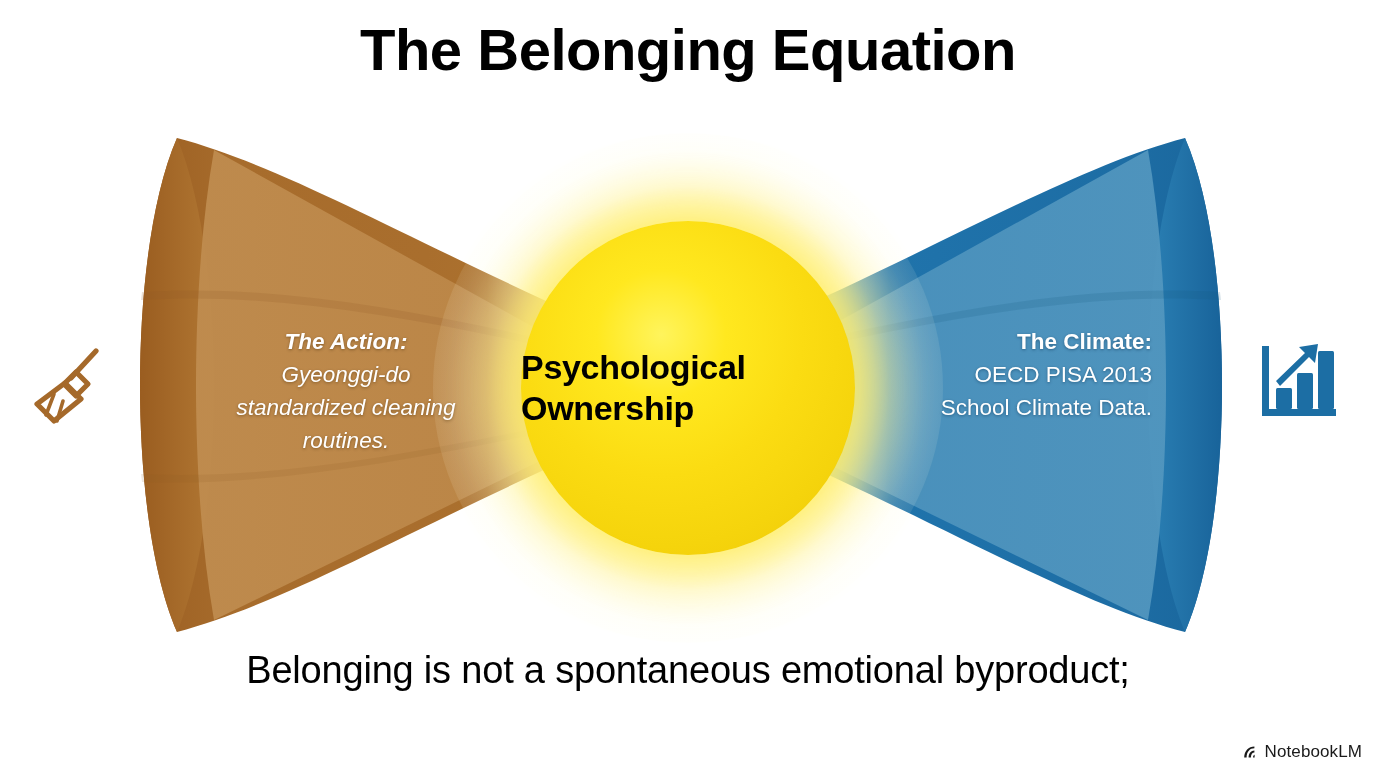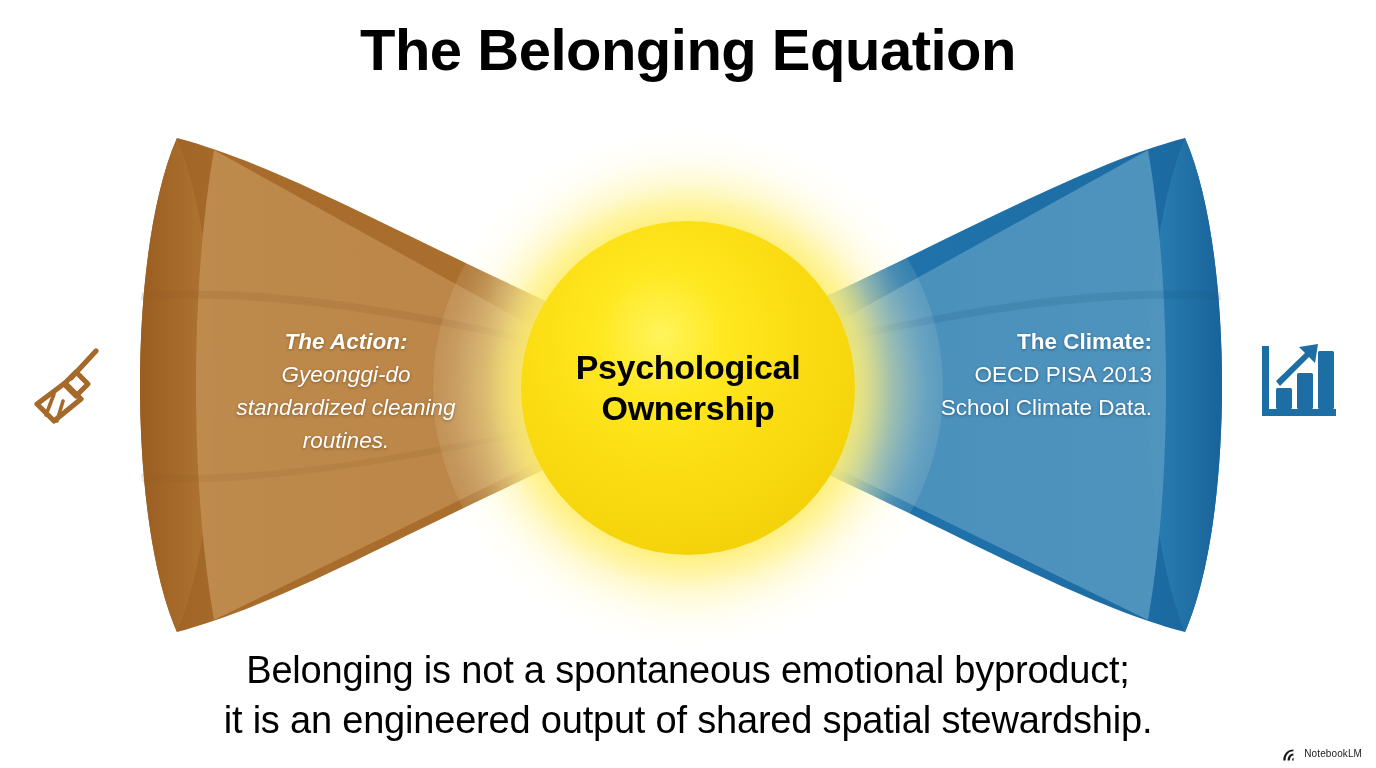--- a/index.html
+++ b/index.html
@@ -63,21 +63,21 @@
         #f0cc09 90%,
         #ecc708 100%);
     box-shadow:0 0 52px 26px rgba(255,233,70,0.55);
   }
   .sphere-label {
     position:absolute;
     left:521px; top:221px;
     width:334px; height:334px;
     display:flex;
     flex-direction:column;
-    align-items:center;
+    align-items:flex-start;
     justify-content:center;
     text-align:center;
     font-size:34px;
     font-weight:bold;
     color:#000000;
     line-height:1.2;
     letter-spacing:-0.3px;
   }
 
   
@@ -107,23 +107,24 @@
     line-height:50px;
     letter-spacing:-0.2px;
   }
   .caption span { display:block; }
 
   
   .watermark {
     position:absolute;
     right:14px; bottom:6px;
     display:flex;
+    align-items:center;
     gap:5px;
     color:#1a1a1a;
-    font-size:10px;
+    font-size:17px;
     letter-spacing:0.1px;
   }
   .watermark svg { display:block; }
 </style>
 </head>
 <body>
 
 <div class="stage">
 
   <div class="title">The Belonging Equation</div>
@@ -269,21 +270,20 @@
       <rect x="24" y="50" width="16" height="21" rx="1.5"></rect>
       <rect x="45" y="35" width="16" height="36" rx="1.5"></rect>
       <rect x="66" y="13" width="16" height="58" rx="1.5"></rect>
 
       <path d="M 24,43 L 53,15 L 47,9 L 66,6 L 63,25 L 57,19 L 28,48 Z"></path>
     </g>
   </svg>
 
   <div class="caption">
     <span>Belonging is not a spontaneous emotional byproduct;</span>
-    <span>it is an engineered output of shared spatial stewardship.</span>
   </div>
 
   <div class="watermark">
     <svg width="17" height="14" viewBox="0 0 17 14">
       <path d="M1.2 12.6 C1.2 5.9 5.6 1.4 11.4 1.4 C11.4 1.4 11.4 3.3 11.4 3.3 C7.0 3.3 3.6 6.6 3.6 12.6 Z" fill="#1a1a1a"></path>
       <path d="M5.6 12.6 C5.6 8.6 8.0 5.8 11.4 5.6 C11.4 5.6 11.4 7.5 11.4 7.5 C9.3 7.6 7.9 9.3 7.9 12.6 Z" fill="#1a1a1a"></path>
       <path d="M10.0 12.6 C10.0 10.9 10.6 9.9 11.6 9.7 L11.6 12.6 Z" fill="#1a1a1a"></path>
     </svg>
     <span>NotebookLM</span>
   </div>

